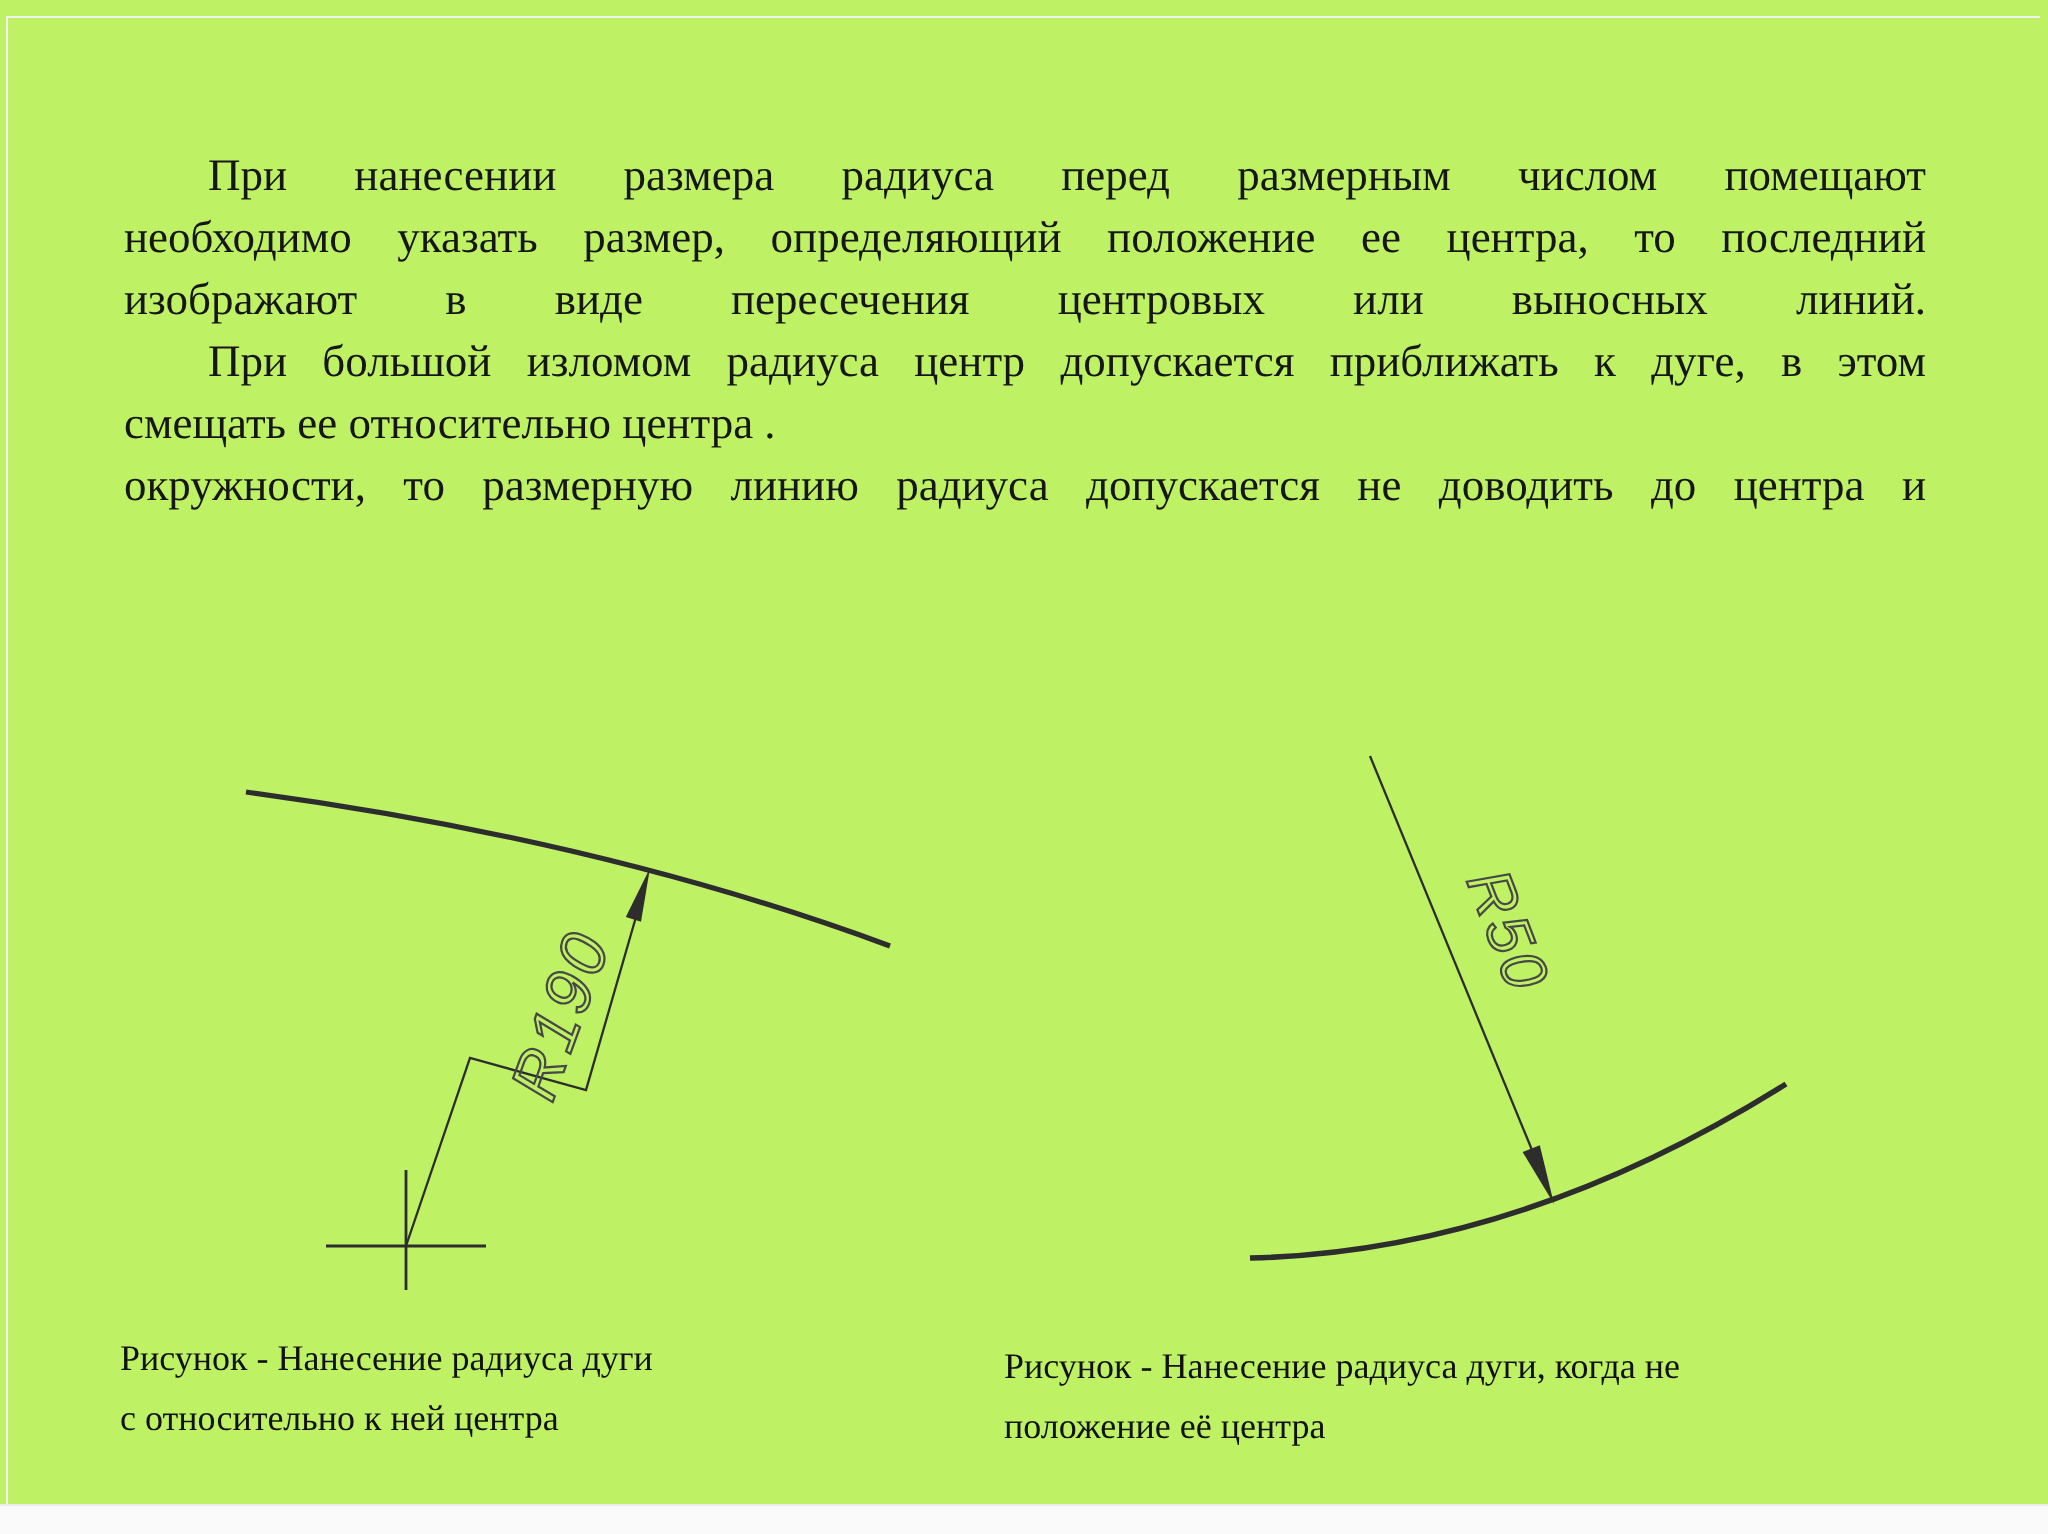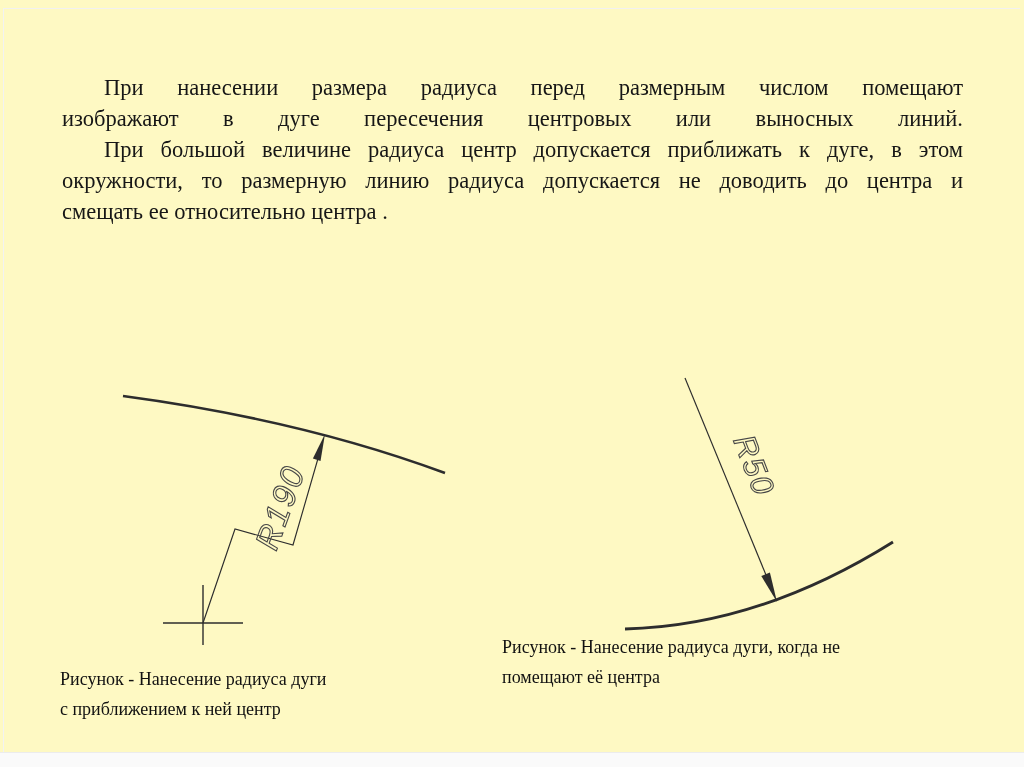--- a/index.html
+++ b/index.html
@@ -1,19 +1,19 @@
 <!DOCTYPE html>
 <html><head>
 <meta charset="utf-8">
 <style>
   html,body{margin:0;padding:0;background:#ffffff;}
   .page{
     position:relative;
     width:1024px;height:767px;
-    background:#fef9c3;
+    background:#bef264;
     overflow:hidden;
     font-family:"Liberation Serif", serif;
     color:#1d1d1d;
   }
   
   .edge-top{position:absolute;left:4px;top:8px;width:1016px;height:1px;background:#f1f1f1;}
   .edge-left{position:absolute;left:3px;top:8px;width:1px;height:744px;background:#f2f2f2;}
   .footer-line{position:absolute;left:0;top:752px;width:1024px;height:1px;background:#ececec;}
   .footer-strip{position:absolute;left:0;top:753px;width:1024px;height:14px;background:#fafafa;}
 
@@ -43,36 +43,37 @@
   }
 
   
   .caption{
     position:absolute;
     text-align:left;
     font-size:18px;line-height:30px;
     color:#111111;
   }
   .caption-left{left:60px;top:664px;width:380px;}
-  .caption-right{left:502px;top:632px;width:480px;}
+  .caption-right{left:502px;top:668px;width:480px;}
 </style>
 </head>
 <body>
 
 <div class="page">
 
   <div class="edge-top"></div>
   <div class="edge-left"></div>
 
   <div class="body-text">
     <div class="tline indent">При нанесении размера радиуса перед размерным числом помещают</div>
-    <div class="tline">изображают в дуге пересечения центровых или выносных линий.</div>
-    <div class="tline indent">При большой величине радиуса центр допускается приближать к дуге, в этом</div>
+    <div class="tline">необходимо указать размер, определяющий положение ее центра, то последний</div>
+    <div class="tline">изображают в виде пересечения центровых или выносных линий.</div>
+    <div class="tline indent">При большой изломом радиуса центр допускается приближать к дуге, в этом</div>
+    <div class="tline last">смещать ее относительно центра .</div>
     <div class="tline">окружности, то размерную линию радиуса допускается не доводить до центра и</div>
-    <div class="tline last">смещать ее относительно центра .</div>
   </div>
 
   <svg class="fig-svg fig-left-svg" viewBox="110 385 350 265" xmlns="http://www.w3.org/2000/svg">
     <path d="M123,396 Q302,420 445,473" fill="none" stroke-width="2.6" stroke="#2d2d2d"></path>
     <polyline points="203,623 235,529 293,545 319,455" fill="none" stroke-width="1.15" stroke="#2d2d2d"></polyline>
     <polygon points="325,434 320.5,460.9 312.9,458.5" fill="#2d2d2d"></polygon>
     <g stroke-width="1.4">
       <line x1="163" y1="623" x2="243" y2="623" stroke="#2d2d2d"></line>
       <line x1="203" y1="585" x2="203" y2="645" stroke="#2d2d2d"></line>
     </g>
@@ -81,24 +82,24 @@
 
   <svg class="fig-svg fig-right-svg" viewBox="560 370 420 265" xmlns="http://www.w3.org/2000/svg">
     <line x1="685" y1="378" x2="766" y2="575" stroke-width="1.15" stroke="#2d2d2d"></line>
     <polygon points="777,602 769.9,572.6 761.3,576" fill="#2d2d2d"></polygon>
     <path d="M625,629 Q759,626 893,542" fill="none" stroke-width="2.8" stroke="#2d2d2d"></path>
     <text class="dim-label" transform="translate(733,440) rotate(69)" font-size="31" fill="none" stroke-width="1.1" stroke="#474747">R50</text>
   </svg>
 
   <div class="caption caption-left">
     <div>Рисунок - Нанесение радиуса дуги</div>
-    <div>с приближением к ней центр</div>
+    <div>с относительно к ней центра</div>
   </div>
 
   <div class="caption caption-right">
     <div>Рисунок  - Нанесение радиуса дуги, когда не</div>
-    <div>помещают её центра</div>
+    <div>положение её центра</div>
   </div>
 
   <div class="footer-line"></div>
   <div class="footer-strip"></div>
 
 </div>
 
 </body></html>

